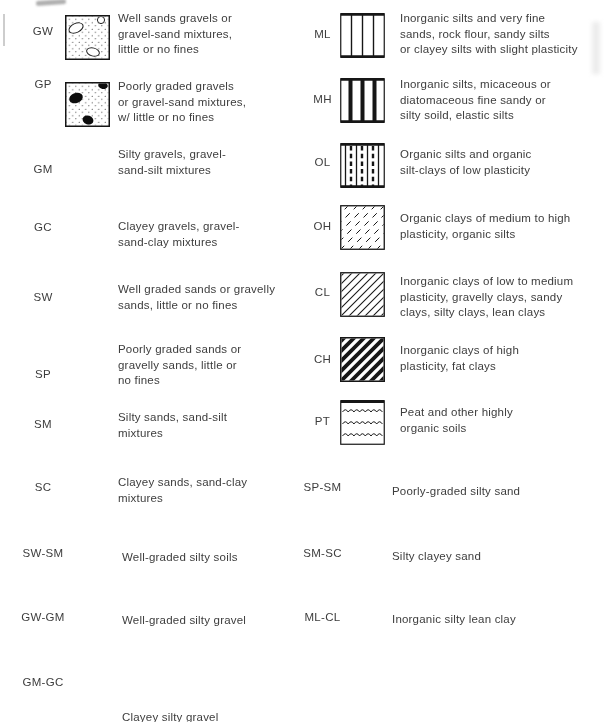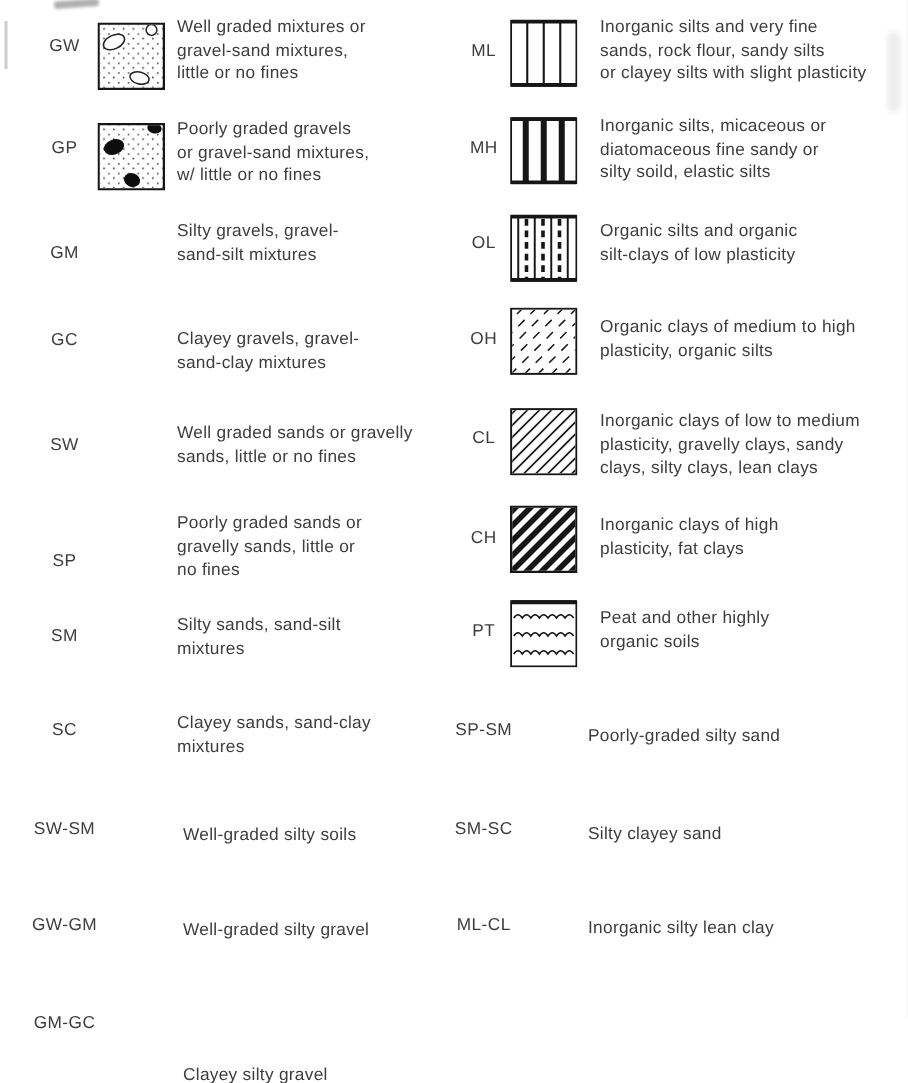--- a/index.html
+++ b/index.html
@@ -72,27 +72,27 @@
         </defs>
         <rect x="0.75" y="0.75" width="43.5" height="43.5" fill="#fff" stroke="#161616" stroke-width="1.5"></rect>
         <rect x="1.5" y="1.5" width="42" height="42" fill="url(#gw-st)"></rect>
         <g clip-path="url(#gw-clip)">
           <circle cx="36" cy="5" r="3.6" fill="#fff" stroke="#222" stroke-width="1"></circle>
           <ellipse cx="11" cy="13" rx="7.5" ry="4.5" transform="rotate(-25 11 13)" fill="#fff" stroke="#222" stroke-width="1"></ellipse>
           <ellipse cx="28" cy="37" rx="6.5" ry="4" transform="rotate(14 28 37)" fill="#fff" stroke="#222" stroke-width="1"></ellipse>
         </g>
       </svg>
     </span>
-    <span class="desc" style="left:118px;top:11px">Well graded mixtures or
+    <span class="desc" style="left:118px;top:11px">Well sands gravels or
 gravel-sand mixtures,
 little or no fines</span>
   </div>
 
   <div class="row">
-    <span class="code" style="top:93px">GP</span>
+    <span class="code" style="top:78px">GP</span>
     <span class="swatch" style="left:65px;top:82px">
       <svg width="45" height="45" viewBox="0 0 45 45">
         <defs>
           <pattern id="gp-st" width="6.5" height="6.5" patternUnits="userSpaceOnUse">
             <circle cx="1.2" cy="1.2" r="0.6" fill="#3a3a3a"></circle>
               <circle cx="4.4" cy="4.2" r="0.6" fill="#3a3a3a"></circle>
           </pattern>
           <clipPath id="gp-clip">
               <rect x="1.5" y="1.5" width="42" height="42"></rect>
             </clipPath>

